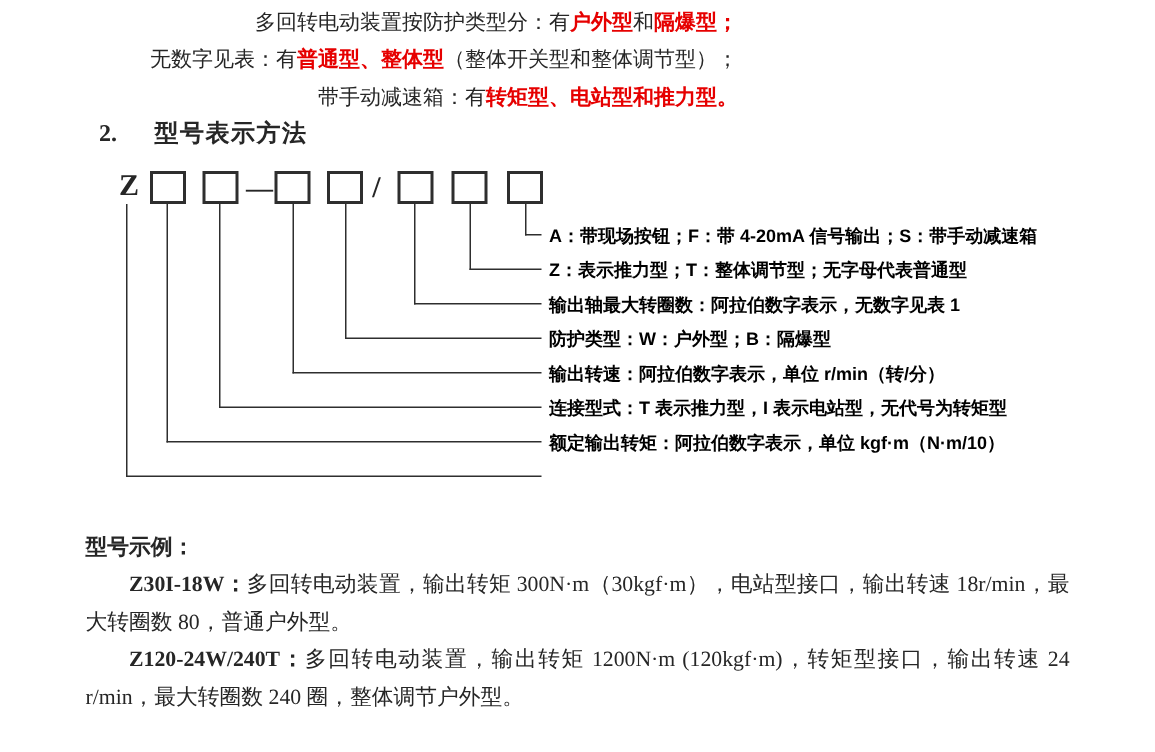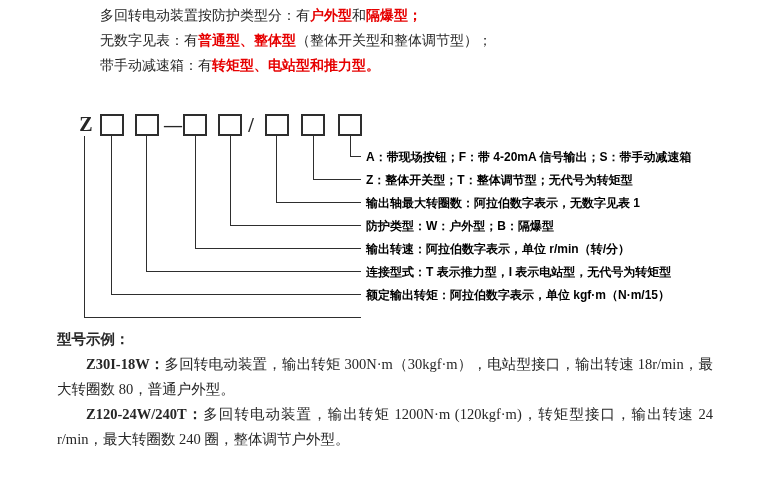--- a/index.html
+++ b/index.html
@@ -3,21 +3,21 @@
 <meta charset="utf-8">
 <style>
   html,body { margin:0; padding:0; background:#ffffff; }
   .page {
     position:relative; width:770px; height:501px; background:#ffffff;
     overflow:hidden; color:#262626;
     font-family:"Liberation Serif","DejaVu Serif",serif;
   }
   
   .intro { position:absolute; left:100px; top:3px; font-size:14px; }
-  .intro .line { height:25px; line-height:25px; white-space:nowrap; }
+  .intro .line { height:25px; line-height:25px; white-space:nowrap;text-align:right; }
   .hl { color:#e60000; font-weight:700; }
   
   .section-heading { position:absolute; left:66px; top:77px; height:25px; line-height:25px;
     font-size:16px; font-weight:700; white-space:nowrap; }
   .section-heading .num { display:inline-block; }
   .section-heading .ttl { display:inline-block; margin-left:21px; letter-spacing:1px; }
   
   .diagram { position:absolute; left:0; top:0; width:770px; height:330px; }
   .zprefix { position:absolute; left:77px; top:112px; width:18px; height:24px;
     font-size:20px; font-weight:600; line-height:24px; text-align:center; }
@@ -28,35 +28,39 @@
   .sep.dash { left:161px; width:22px; letter-spacing:-2px; }
   .sep.slash { left:244px; width:14px; font-size:20px; }
   .conn { position:absolute; border-left:1.5px solid #2e2e2e;
     border-bottom:1.5px solid #2e2e2e; box-sizing:border-box; }
   .dlabel { position:absolute; left:366px; height:16px; line-height:16px;
     font-family:"Liberation Sans","DejaVu Sans",sans-serif;
     font-size:12px; font-weight:600; white-space:nowrap; color:#000000; }
   
   .examples { position:absolute; left:57px; top:327px; width:656px;
     font-size:14.5px; line-height:25px; }
-  .examples .ex-heading { font-weight:700; height:25px; }
+  .examples .ex-heading { font-weight:700; height:25px;margin-top:26px; }
   .examples p { margin:0; text-indent:29px; text-align:justify; }
   .examples .model { font-weight:700; }
 </style>
 </head>
 <body>
 
 <div class="page">
 
   <div class="intro">
     <div class="line"><span>多回转电动装置按防护类型分：有</span><span class="hl">户外型</span><span>和</span><span class="hl">隔爆型</span><span class="hl">；</span></div>
     <div class="line"><span>无数字见表：有</span><span class="hl">普通型、整体型</span><span>（整体开关型和整体调节型）；</span></div>
     <div class="line"><span>带手动减速箱：有</span><span class="hl">转矩型、电站型和推力型</span><span class="hl">。</span></div>
   </div>
 
+  <div class="section-heading">
+    <span class="num">2.</span>
+    <span class="ttl">型号表示方法</span>
+  </div>
 
   <div class="diagram">
     <div class="zprefix">Z</div>
 
     <div class="mbox" style="left:100px"></div>
     <div class="mbox" style="left:135px"></div>
     <div class="sep dash">—</div>
     <div class="mbox" style="left:183px"></div>
     <div class="mbox" style="left:218px"></div>
     <div class="sep slash">/</div>
@@ -67,26 +71,26 @@
     <div class="conn" style="left:350px;top:136px;width:11px;height:21px"></div>
     <div class="conn" style="left:313px;top:136px;width:48px;height:44px"></div>
     <div class="conn" style="left:276px;top:136px;width:85px;height:67px"></div>
     <div class="conn" style="left:230px;top:136px;width:131px;height:90px"></div>
     <div class="conn" style="left:195px;top:136px;width:166px;height:113px"></div>
     <div class="conn" style="left:146px;top:136px;width:215px;height:136px"></div>
     <div class="conn" style="left:111px;top:136px;width:250px;height:159px"></div>
     <div class="conn" style="left:84px;top:136px;width:277px;height:182px"></div>
 
     <div class="dlabel" style="top:149px">A：带现场按钮；F：带 4-20mA 信号输出；S：带手动减速箱</div>
-    <div class="dlabel" style="top:172px">Z：整体开关型；T：整体调节型；无代号为转矩型</div>
+    <div class="dlabel" style="top:172px">Z：表示推力型；T：整体调节型；无字母代表普通型</div>
     <div class="dlabel" style="top:195px">输出轴最大转圈数：阿拉伯数字表示，无数字见表 1</div>
     <div class="dlabel" style="top:218px">防护类型：W：户外型；B：隔爆型</div>
     <div class="dlabel" style="top:264px">连接型式：T 表示推力型，I 表示电站型，无代号为转矩型</div>
     <div class="dlabel" style="top:241px">输出转速：阿拉伯数字表示，单位 r/min（转/分）</div>
-    <div class="dlabel" style="top:287px">额定输出转矩：阿拉伯数字表示，单位 kgf·m（N·m/15）</div>
+    <div class="dlabel" style="top:287px">额定输出转矩：阿拉伯数字表示，单位 kgf·m（N·m/10）</div>
   </div>
 
   <div class="examples">
     <div class="ex-heading">型号示例：</div>
     <p><span class="model">Z30I-18W：</span><span>多回转电动装置，输出转矩 300N·m（30kgf·m），电站型接口，输出转速 18r/min，最大转圈数 80，普通户外型。</span></p>
     <p><span class="model">Z120-24W/240T：</span><span>多回转电动装置，输出转矩 1200N·m (120kgf·m)，转矩型接口，输出转速 24 r/min，最大转圈数 240 圈，整体调节户外型。</span></p>
   </div>
 
 </div>
 

